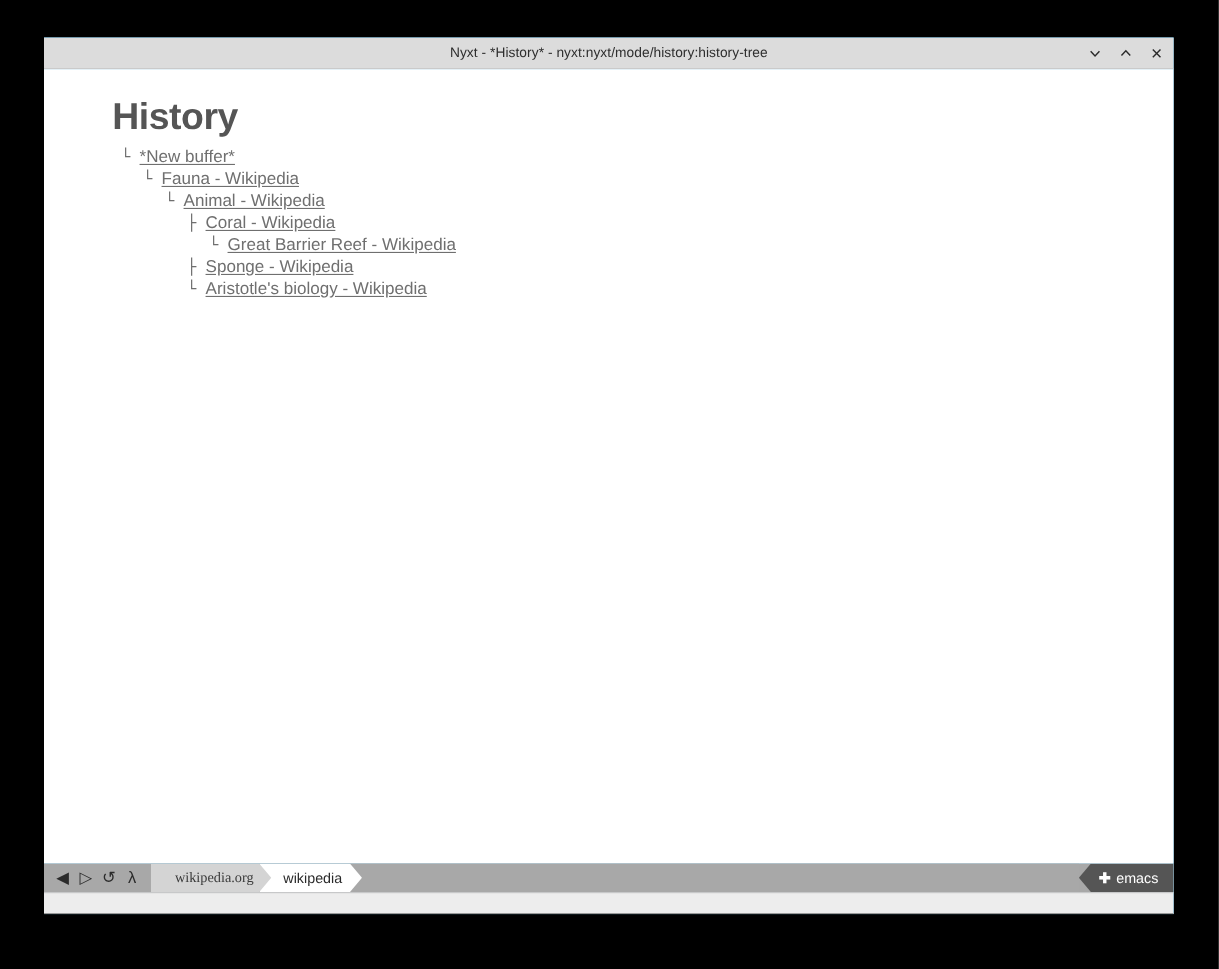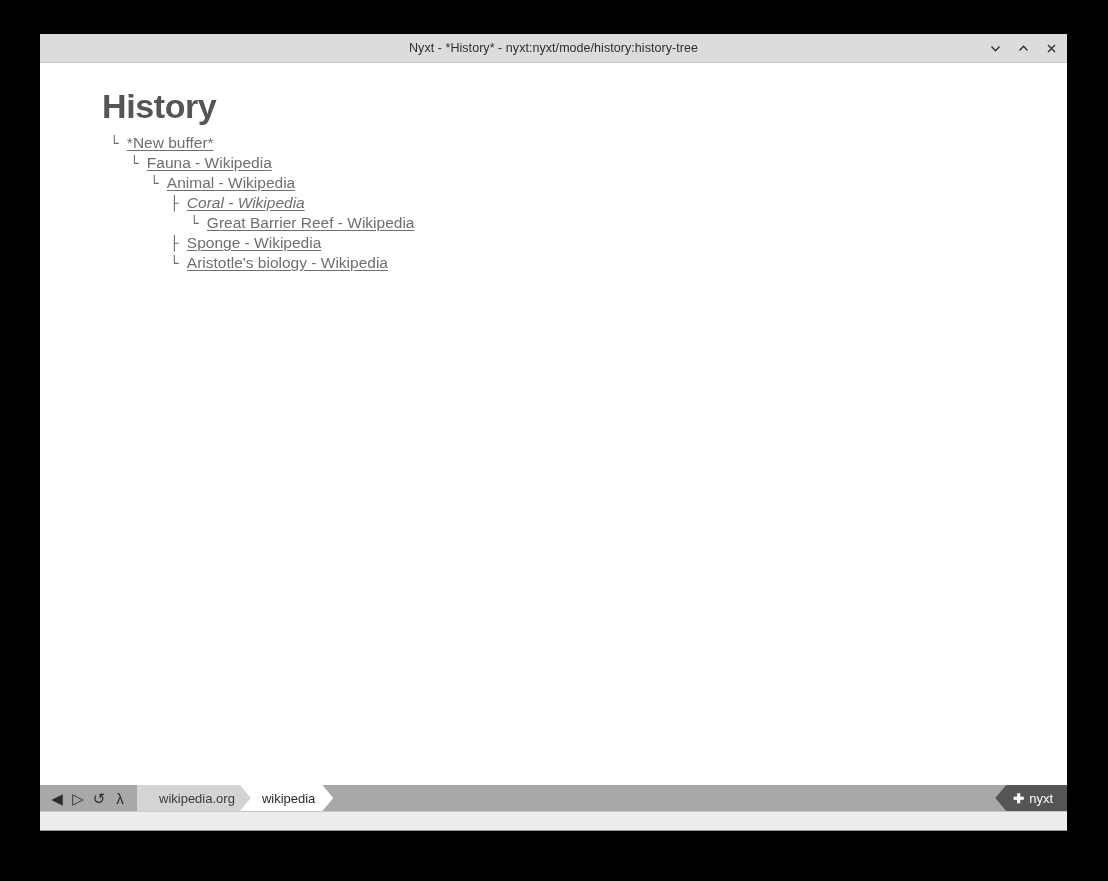--- a/index.html
+++ b/index.html
@@ -102,21 +102,20 @@
     letter-spacing: 0;
   }
   .tree-link {
     color: #6f6f6f;
     text-decoration: underline;
     text-underline-offset: 2px;
     cursor: pointer;
     white-space: pre;
   }
   .tree-link.current {
-    font-style: italic;
   }
 
   
   #statusbar {
     flex: 0 0 26px;
     height: 26px;
     background: #a8a8a8;
     display: flex;
     align-items: stretch;
     position: relative;
@@ -158,20 +157,21 @@
     background: #555555;
     color: #ffffff;
     z-index: 4;
     padding-left: 12px;
   }
   .seg-domain {
     background: #d4d4d4;
     color: #3a3a3a;
     z-index: 3;
     padding-left: 22px;
+    font-family: Liberation Serif, serif;
   }
   .seg-mode {
     background: #ffffff;
     color: #2a2a2a;
     z-index: 2;
     padding-left: 22px;
     padding-right: 18px;
   }
   #status-spacer {
     flex: 1 1 auto;
@@ -247,19 +247,19 @@
       <span class="nav-glyph">◀</span>
       <span class="nav-glyph">▷</span>
       <span class="nav-glyph">↺</span>
       <span class="nav-glyph">λ</span>
     </div>
     <div class="seg seg-domain">wikipedia.org</div>
     <div class="seg seg-mode">wikipedia</div>
     <div id="status-spacer"></div>
     <div id="status-right">
       <span class="plus-icon">✚</span>
-      <span>nyxt</span>
+      <span>emacs</span>
     </div>
   </div>
 
   <div id="echo-area"></div>
 
 </div>
 
 </body></html>

